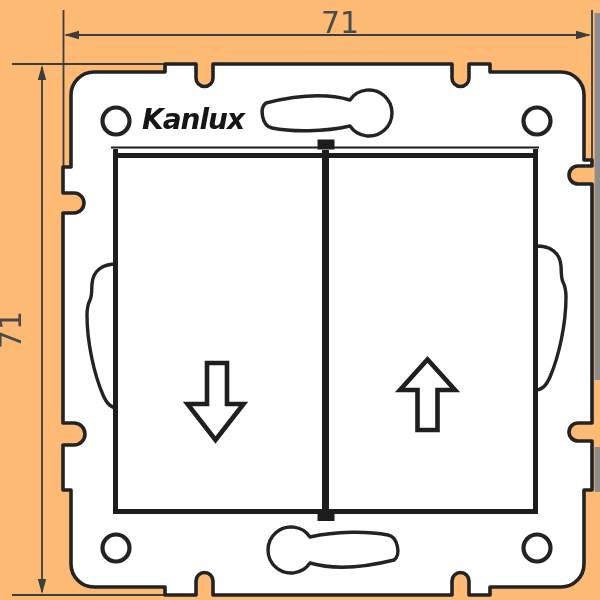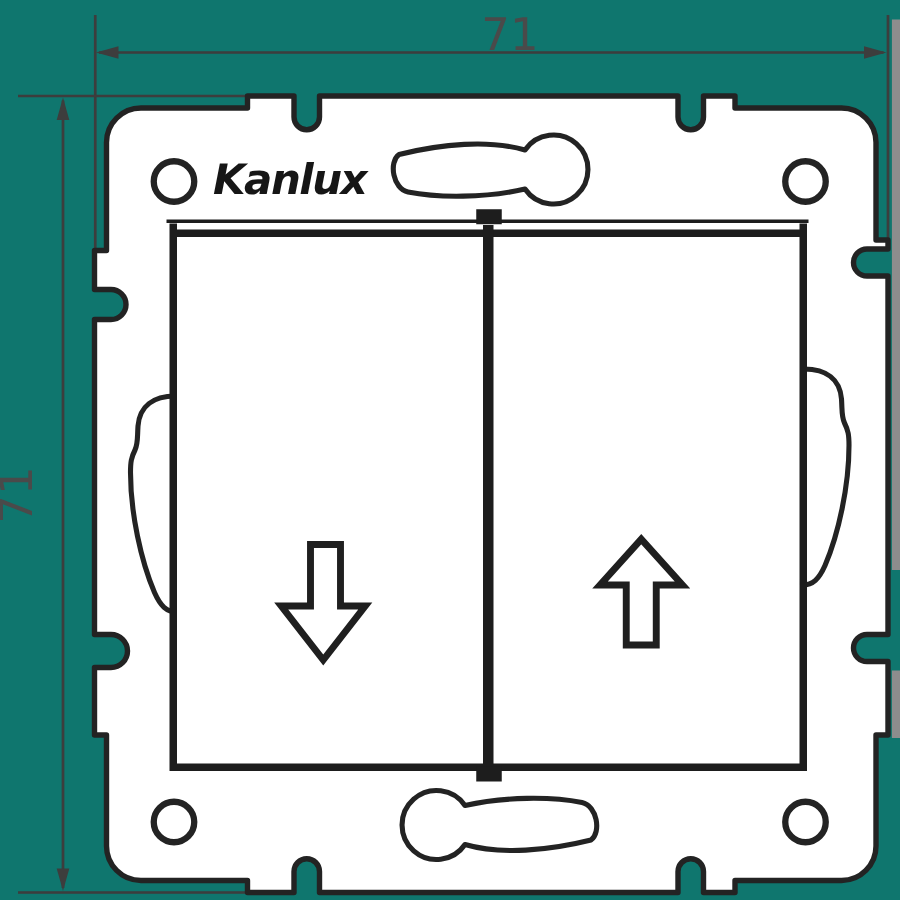--- a/index.html
+++ b/index.html
@@ -5,21 +5,21 @@
   html, body {
     margin: 0;
     padding: 0;
     background: #ffffff;
     font-family: "DejaVu Sans", "Liberation Sans", sans-serif;
   }
   .canvas {
     position: relative;
     width: 600px;
     height: 600px;
-    background: #0f766e;
+    background: #fdba74;
     overflow: hidden;
   }
   svg { display: block; }
   .outline   { fill: #ffffff; stroke: #232323; stroke-width: 3.6; stroke-linejoin: round; stroke-linecap: round; }
   .outline-thin { fill: #ffffff; stroke: #232323; stroke-width: 3.4; stroke-linejoin: round; }
   .thick     { fill: none; stroke: #1d1d1d; }
   .dim-line  { stroke: #3d3d3d; stroke-width: 1.8; fill: none; }
   .dim-arrow { fill: #3d3d3d; stroke: none; }
   .dim-text  { fill: #4a4a4a; font-size: 30px; font-family: "DejaVu Sans", sans-serif; }
   .logo-text { fill: #161616; font-size: 28px; font-weight: bold; font-style: italic;

